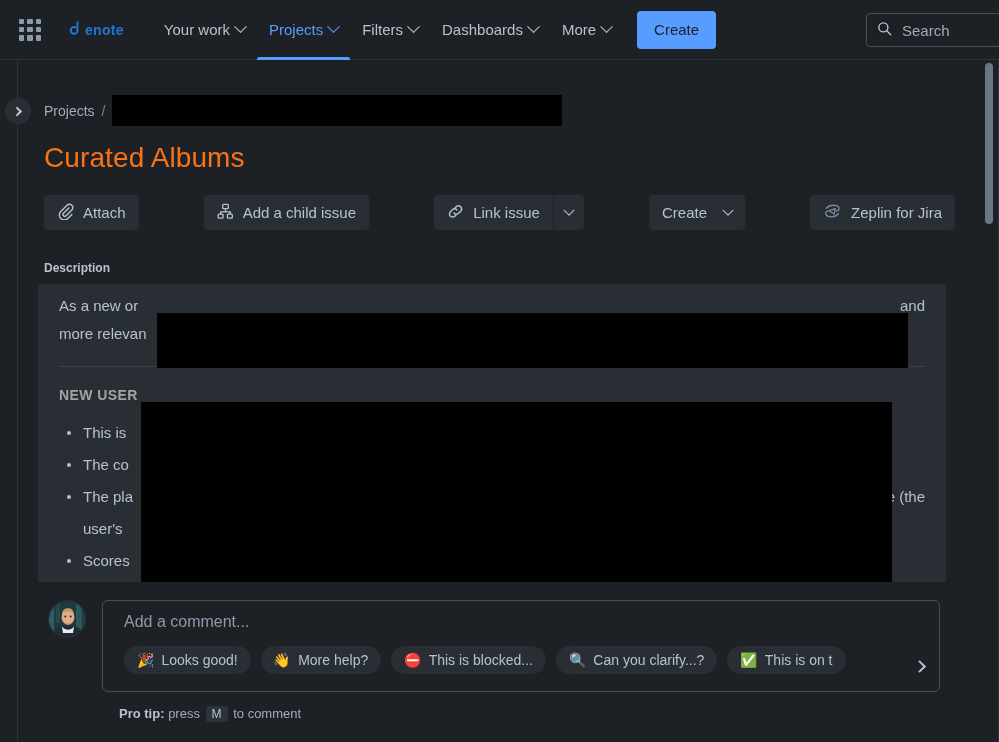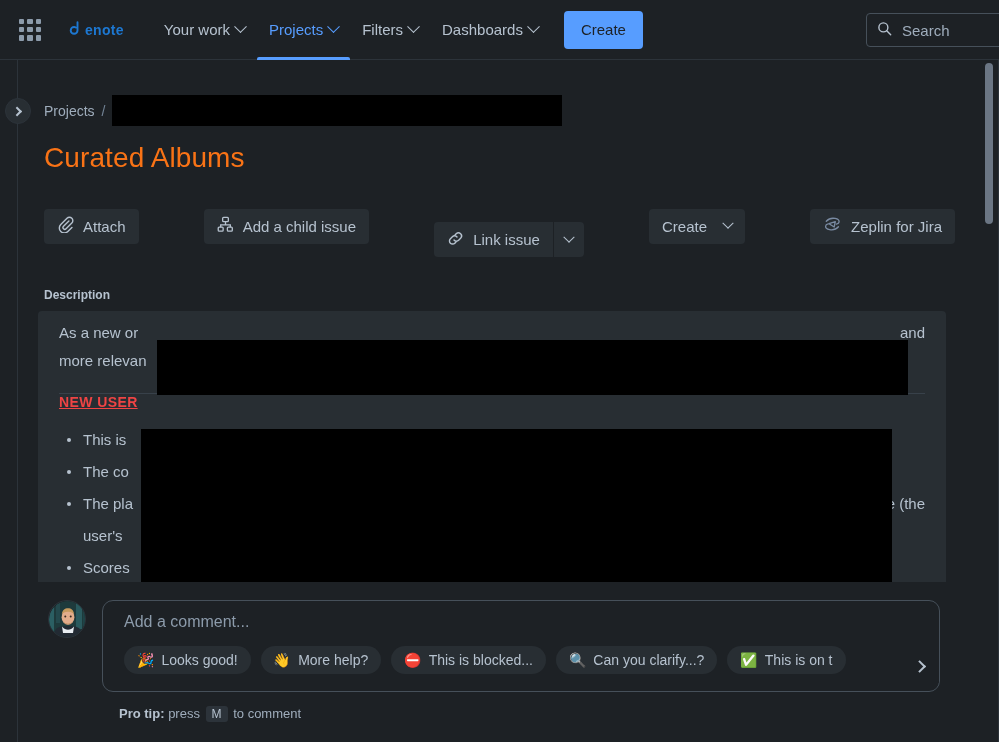--- a/index.html
+++ b/index.html
@@ -209,21 +209,21 @@
     color: #B6C2CF;
     font-size: 15px;
     font-family: inherit;
     display: flex;
     align-items: center;
     gap: 9px;
     padding: 0 13px;
     cursor: pointer;
     white-space: nowrap;
   }
-  .split { display: flex; align-items: center; gap: 1px; margin-top: 27px; }
+  .split { display: flex; align-items: center; gap: 1px; }
   .split .main-part { border-radius: 4px 0 0 4px; }
   .split .arrow-part {
     border-radius: 0 4px 4px 0;
     padding: 0 11px;
   }
   .chev-sm {
     display: inline-block;
     width: 8px; height: 8px;
     border-right: 1.7px solid #B6C2CF;
     border-bottom: 1.7px solid #B6C2CF;
@@ -256,25 +256,25 @@
     position: absolute;
     left: 119px; top: 29px;
     width: 751px; height: 55px;
   }
   .divider {
     height: 1px;
     background: #38414A;
     margin: 18px 0 0 0;
   }
   #section-head {
+    margin-top: 20px;
     font-size: 14px;
     font-weight: 700;
     letter-spacing: .4px;
-    color: #ef4444;
-    text-decoration: underline;
+    color: #a3a3a3;
   }
   ul.bullets {
     margin: 14px 0 0 24px;
     list-style: none;
   }
   ul.bullets li {
     position: relative;
     font-size: 15px;
     line-height: 32px;
     color: #B6C2CF;
@@ -312,21 +312,21 @@
     width: 38px; height: 38px;
     border-radius: 50%;
     flex: none;
     overflow: hidden;
     border: 1px solid #2C333A;
   }
   #comment-box {
     width: 838px;
     height: 92px;
     border: 1px solid #46505A;
-    border-radius: 11px;
+    border-radius: 6px;
     background: #1D2125;
     padding: 12px 0 0 21px;
     position: relative;
     overflow: hidden;
     cursor: text;
   }
   #comment-placeholder {
     font-size: 16px;
     color: #8C9BAB;
   }
@@ -444,20 +444,24 @@
     <div class="navitem active">
       <span>Projects</span>
       <span class="caret"></span>
     </div>
     <div class="navitem">
       <span>Filters</span>
       <span class="caret"></span>
     </div>
     <div class="navitem">
       <span>Dashboards</span>
+      <span class="caret"></span>
+    </div>
+    <div class="navitem">
+      <span>More</span>
       <span class="caret"></span>
     </div>
   </div>
 
   <button id="create-btn">Create</button>
 
   <div id="search-wrap">
     <span>
       <svg width="15" height="15" viewBox="0 0 16 16">
         <circle cx="6.8" cy="6.8" r="4.8" fill="none" stroke="#B6C2CF" stroke-width="1.5"></circle>

